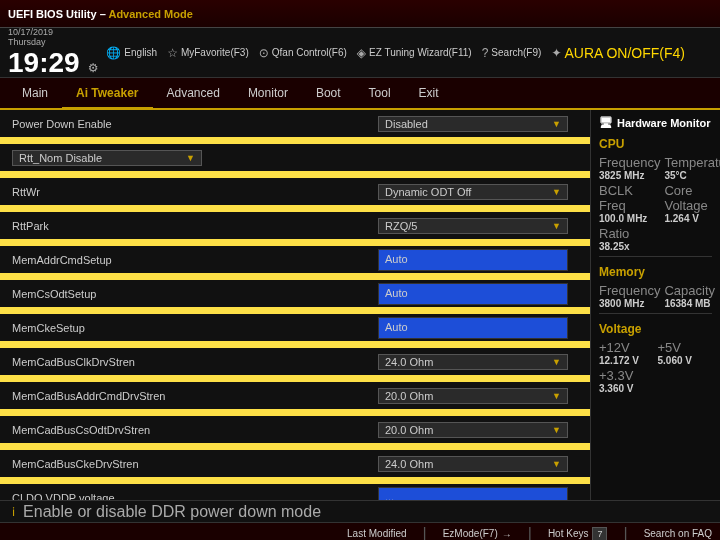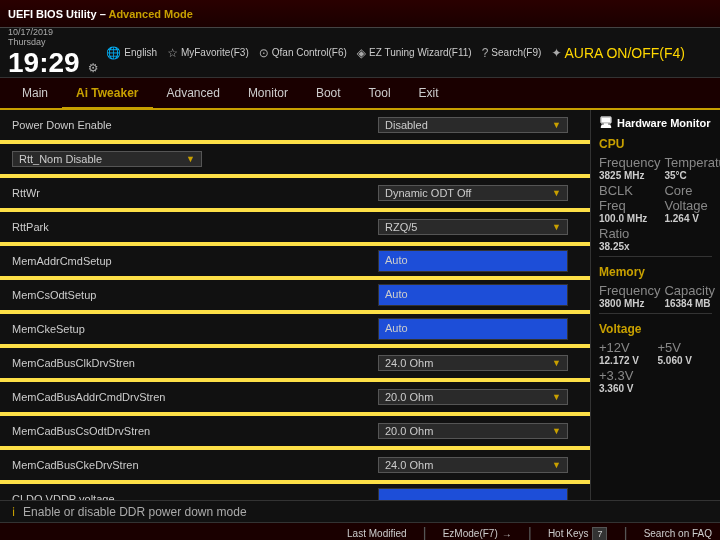--- a/index.html
+++ b/index.html
@@ -103,21 +103,21 @@
       scrollbar-width: thin;
       scrollbar-color: #444 #1a0000;
     }
     .settings-panel::-webkit-scrollbar { width: 6px; }
     .settings-panel::-webkit-scrollbar-track { background: #1a0000; }
     .settings-panel::-webkit-scrollbar-thumb { background: #555; }
 
     .setting-row {
       display: flex;
       align-items: center;
-      border-bottom: 4px solid #fde047;
+      border-bottom: 7px solid #fde047;
       min-height: 34px;
       padding: 0 12px;
     }
     .setting-name {
       flex: 1;
       font-size: 11px;
       color: #ccc;
     }
     .setting-value {
       min-width: 200px;
@@ -184,21 +184,21 @@
     
     .bottom-info {
       height: 22px;
       background: #111;
       border-top: 1px solid #333;
       display: flex;
       align-items: center;
       padding: 0 12px;
     }
     .bottom-info-icon { color: #c8a000; margin-right: 8px; font-size: 12px; }
-    .bottom-info-text { font-size: 12px; color: #aaa; }
+    .bottom-info-text { font-size: 16px; color: #aaa; }
 
     
     .status-bar {
       height: 22px;
       background: #1a0000;
       border-top: 1px solid #333;
       display: flex;
       align-items: center;
       justify-content: flex-end;
       padding: 0 8px;

